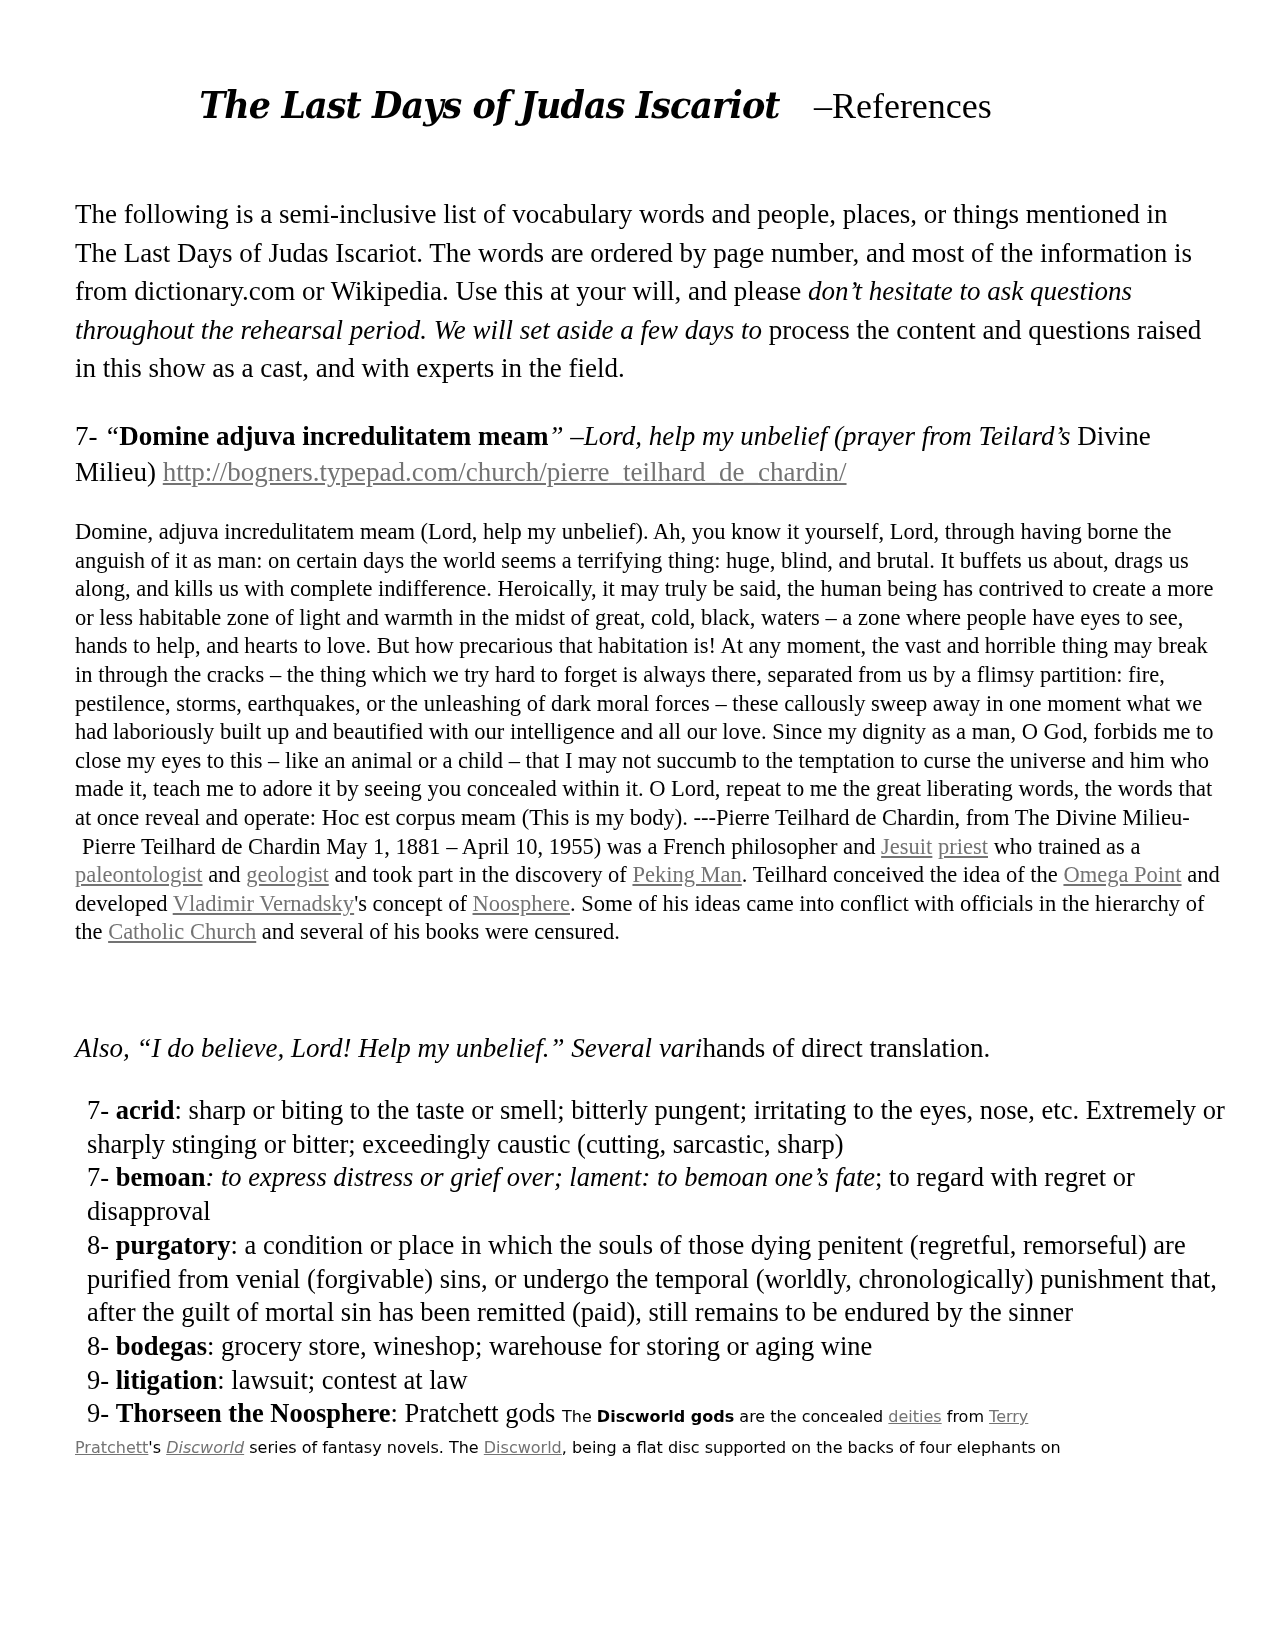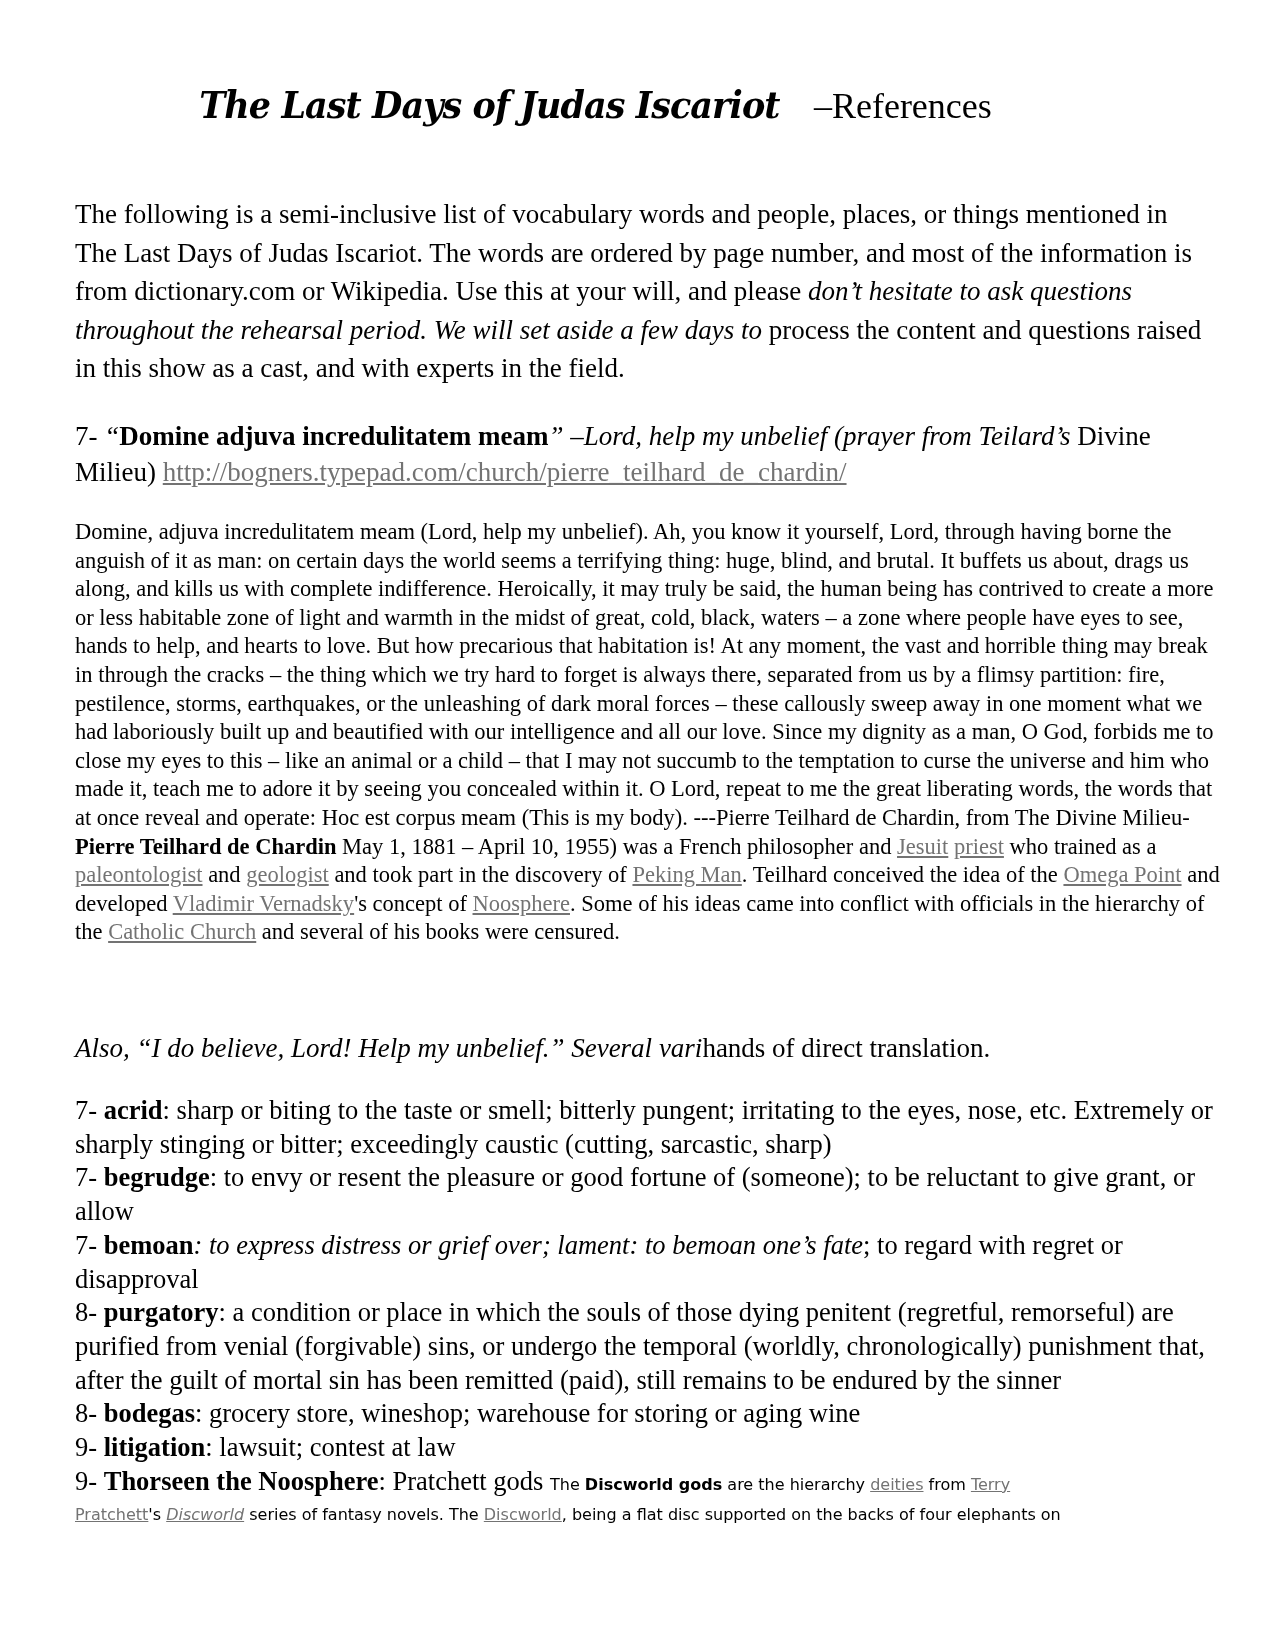--- a/index.html
+++ b/index.html
@@ -8,24 +8,24 @@
   .page { position: absolute; left: 0; top: 0; width: 1275px; height: 1650px; }
   .title { position: absolute; top: 82px; left: 0; width: 1166px; text-align: center; white-space: nowrap; }
   .title .script { font-family: "DejaVu Serif", serif; font-style: italic; font-weight: bold; font-size: 38px; letter-spacing: -1px; transform: scaleX(0.92); display: inline-block; }
   .title .refs { font-size: 36px; }
   .intro { position: absolute; left: 75px; top: 195px; width: 1140px; font-size: 27px; line-height: 38.6px; }
   .intro .it { font-style: italic; }
   .heading7 { position: absolute; left: 75px; top: 418px; width: 1150px; font-size: 27px; line-height: 36px; }
   .heading7 b { font-weight: bold; }
   .heading7 i { font-style: italic; }
   .prayer { position: absolute; left: 75px; top: 518px; width: 1150px; font-size: 22.5px; line-height: 28.6px; }
-  .prayer b { font-weight: bold; }
+  .prayer b { font-weight: normal; margin-left: 7px; }
   .also { position: absolute; left: 75px; top: 1030px; width: 1150px; font-size: 27px; line-height: 36px; }
   .vocab { position: absolute; left: 75px; top: 1094px; width: 1150px; font-size: 26.5px; line-height: 33.7px; }
-  .vocab .entry { display: block; }
+  .vocab .entry { display: block; margin-left: 12px; }
   .vocab b { font-weight: bold; }
   .vocab i { font-style: italic; }
   .vocab .sans { font-family: "DejaVu Sans", sans-serif; font-size: 16px; }
   .vocab .sans-line { font-family: "DejaVu Sans", sans-serif; font-size: 16px; line-height: 28px; display: block; }
 </style>
 </head>
 <body>
 
 <div class="page">
 
@@ -44,22 +44,21 @@
   <div class="prayer">
     <span> Domine, adjuva incredulitatem meam (Lord, help my unbelief). Ah, you know it yourself, Lord, through having borne the anguish of it as man: on certain days the world seems a terrifying thing: huge, blind, and brutal. It buffets us about, drags us along, and kills us with complete indifference. Heroically, it may truly be said, the human being has contrived to create a more or less habitable zone of light and warmth in the midst of great, cold, black, waters – a zone where people have eyes to see, hands to help, and hearts to love. But how precarious that habitation is! At any moment, the vast and horrible thing may break in through the cracks – the thing which we try hard to forget is always there, separated from us by a flimsy partition: fire, pestilence, storms, earthquakes, or the unleashing of dark moral forces – these callously sweep away in one moment what we had laboriously built up and beautified with our intelligence and all our love. Since my dignity as a man, O God, forbids me to close my eyes to this – like an animal or a child – that I may not succumb to the temptation to curse the universe and him who made it, teach me to adore it by seeing you concealed within it. O Lord, repeat to me the great liberating words, the words that at once reveal and operate: Hoc est corpus meam (This is my body). ---Pierre Teilhard de Chardin, from The Divine Milieu- </span><b>Pierre Teilhard de Chardin</b><span> May 1, 1881 – April 10, 1955) was a French philosopher and </span><a>Jesuit</a><span> </span><a>priest</a><span> who trained as a </span><a>paleontologist</a><span> and </span><a>geologist</a><span> and took part in the discovery of </span><a>Peking Man</a><span>. Teilhard conceived the idea of the </span><a>Omega Point</a><span> and developed </span><a>Vladimir Vernadsky</a><span>'s concept of </span><a>Noosphere</a><span>. Some of his ideas came into conflict with officials in the hierarchy of the </span><a>Catholic Church</a><span> and several of his books were censured.</span>
   </div>
 
   <div class="also">
     <i>Also, “I do believe, Lord! Help my unbelief.” Several vari</i><span>hands of direct translation.</span>
   </div>
 
   <div class="vocab">
     <span class="entry"><span>7- </span><b>acrid</b><span>: sharp or biting to the taste or smell; bitterly pungent; irritating to the eyes, nose, etc. Extremely or sharply stinging or bitter; exceedingly caustic (cutting, sarcastic, sharp)</span></span>
-    <span class="entry"><span> 7- </span><b>begrudge</b><span>: to envy or resent the pleasure or good fortune of (someone); to be reluctant to give grant, or allow</span></span>
     <span class="entry"><span>7- </span><b>bemoan</b><i>: to express distress or grief over; lament: to bemoan one’s fate</i><span>; to regard with regret or disapproval</span></span>
     <span class="entry"><span>8- </span><b>purgatory</b><span>: a condition or place in which the souls of those dying penitent (regretful, remorseful) are purified from venial (forgivable) sins, or undergo the temporal (worldly, chronologically) punishment that, after the guilt of mortal sin has been remitted (paid), still remains to be endured by the sinner</span></span>
     <span class="entry"><span>8- </span><b>bodegas</b><span>: grocery store, wineshop; warehouse for storing or aging wine</span></span>
     <span class="entry"><span>9- </span><b>litigation</b><span>: lawsuit; contest at law</span></span>
-    <span class="entry"><span>9- </span><b>Thorseen the Noosphere</b><span>: Pratchett gods </span><span class="sans"><span>The </span><b>Discworld gods</b><span> are the hierarchy </span><a>deities</a><span> from </span><a>Terry</a></span></span>
+    <span class="entry"><span>9- </span><b>Thorseen the Noosphere</b><span>: Pratchett gods </span><span class="sans"><span>The </span><b>Discworld gods</b><span> are the concealed </span><a>deities</a><span> from </span><a>Terry</a></span></span>
     <span class="sans-line"><a>Pratchett</a><span>'s </span><a><i>Discworld</i></a><span> series of fantasy novels. The </span><a>Discworld</a><span>, being a flat disc supported on the backs of four elephants on</span></span>
   </div>
 
 </div>
 
 </body></html>

